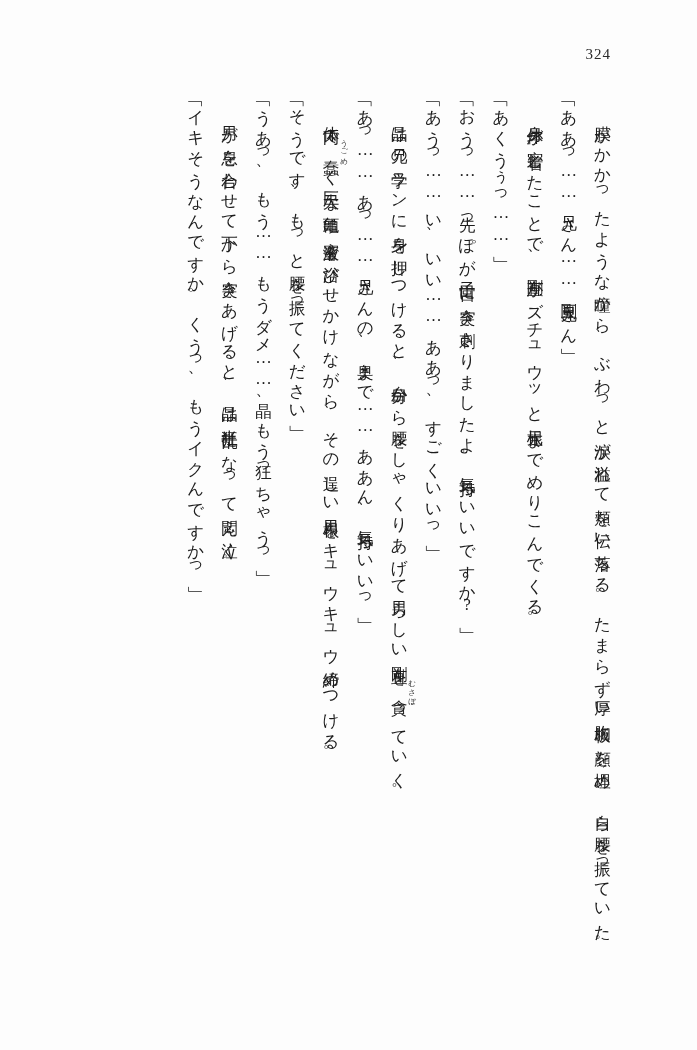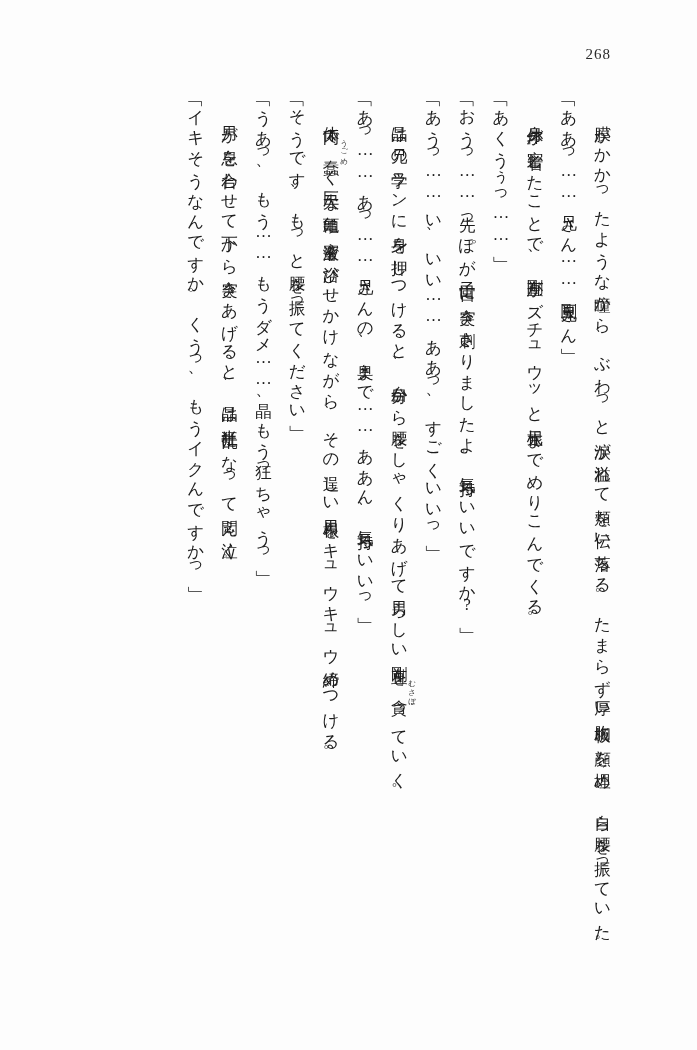--- a/index.html
+++ b/index.html
@@ -59,21 +59,21 @@
     font-size: 7.5px;
     letter-spacing: 0.5px;
     color: #2a2a2a;
   }
 </style>
 </head>
 <body>
 
 <div class="page">
 
-  <div class="page-number">268</div>
+  <div class="page-number">324</div>
 
   <div class="text-block">
 
     <p class="para indent">膜がかかったような瞳から、ぶわっと涙が溢れて頬を伝い落ちる。たまらず厚い胸板に顔を埋め、自ら腰を振っていた。</p>
     <p class="para">「ああっ……兄さん……剛三兄さん」</p>
     <p class="para indent">身体が密着したことで、剛直がズチュウッと根元までめりこんでくる。</p>
     <p class="para">「あくうぅっ……」</p>
     <p class="para">「おうっ……先っぽが子宮口に突き刺さりましたよ。気持ちいいですか?」</p>
     <p class="para">「あうっ……い、いい……ああっ、すごくいいっ」</p>
     <p class="para indent">晶は兄の学ランに身を押しつけると、自分から腰をしゃくりあげて男らしい剛直を<ruby>貪<rt>むさぼ</rt></ruby>っていく。</p>

